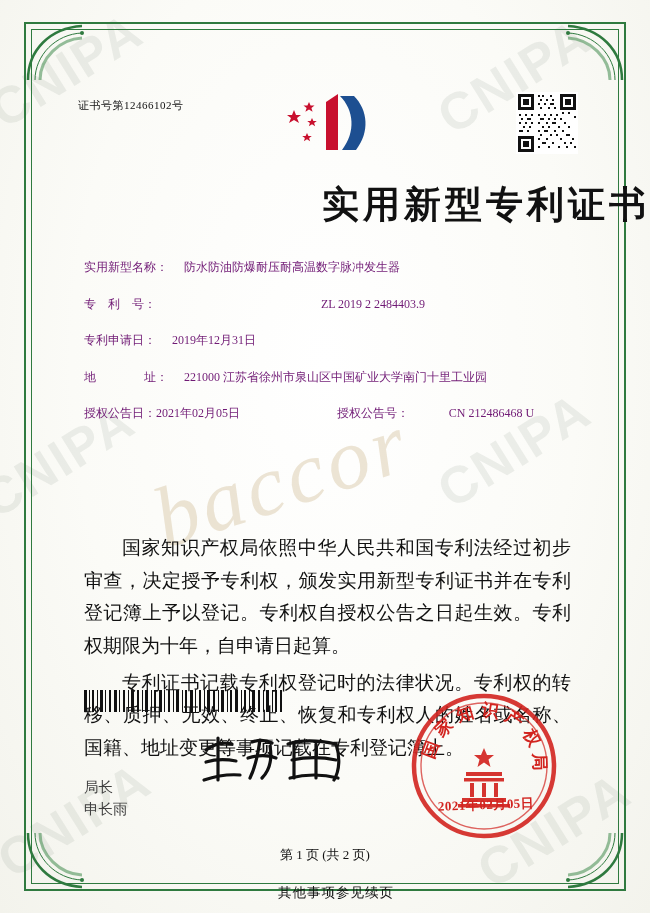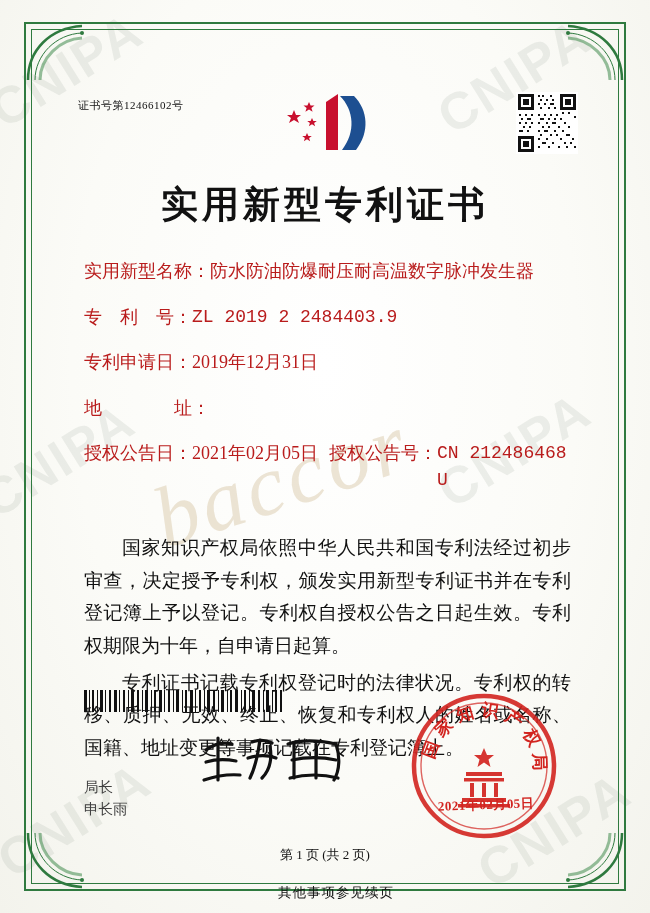--- a/index.html
+++ b/index.html
@@ -100,52 +100,53 @@
     width: 96px; height: 72px;
   }
   .qr {
     position: absolute;
     right: 72px; top: 92px;
     width: 62px; height: 62px;
   }
   .title {
     position: absolute;
     left: 0; right: 0; top: 180px;
-    text-align: center;
+    text-align: right;
     font-size: 37px;
     font-weight: bold;
     letter-spacing: 4px;
     color: #111;
     font-family: "DejaVu Serif", serif;
   }
 
   
   .fields {
     position: absolute;
     left: 84px; top: 258px;
     width: 490px;
   }
   .row {
     display: flex;
     align-items: flex-start;
     margin-bottom: 18.5px;
-    font-size: 18px;
-    color: #b91c1c;
+    font-size: 12px;
+    color: #701a75;
     line-height: 1.5;
+    gap: 16px;
   }
   .label {
     flex: 0 0 auto;
     white-space: pre;
   }
   .value {
     flex: 1 1 auto;
     white-space: pre-wrap;
     word-break: break-all;
   }
-  .value-mono { font-family: Liberation Mono, monospace; }
+  .value-mono { font-family: Liberation Serif, serif; text-align: center; }
   .row-split { display: flex; }
   .row-split .half { flex: 1 1 50%; display: flex; }
   .row-split .half .label { flex: 0 0 auto; }
 
   
   .paras {
     position: absolute;
     left: 84px; top: 532px;
     width: 487px;
     font-size: 19px;
@@ -372,20 +373,21 @@
     <div class="row">
       <span class="label">专　利　号：</span>
       <span class="value value-mono">ZL 2019 2 2484403.9</span>
     </div>
     <div class="row">
       <span class="label">专利申请日：</span>
       <span class="value">2019年12月31日</span>
     </div>
     <div class="row">
       <span class="label">地　　　　址：</span>
+      <span class="value">221000 江苏省徐州市泉山区中国矿业大学南门十里工业园</span>
     </div>
     <div class="row row-split">
       <span class="half">
         <span class="label">授权公告日：</span>
         <span class="value">2021年02月05日</span>
       </span>
       <span class="half">
         <span class="label">授权公告号：</span>
         <span class="value value-mono">CN 212486468 U</span>
       </span>

